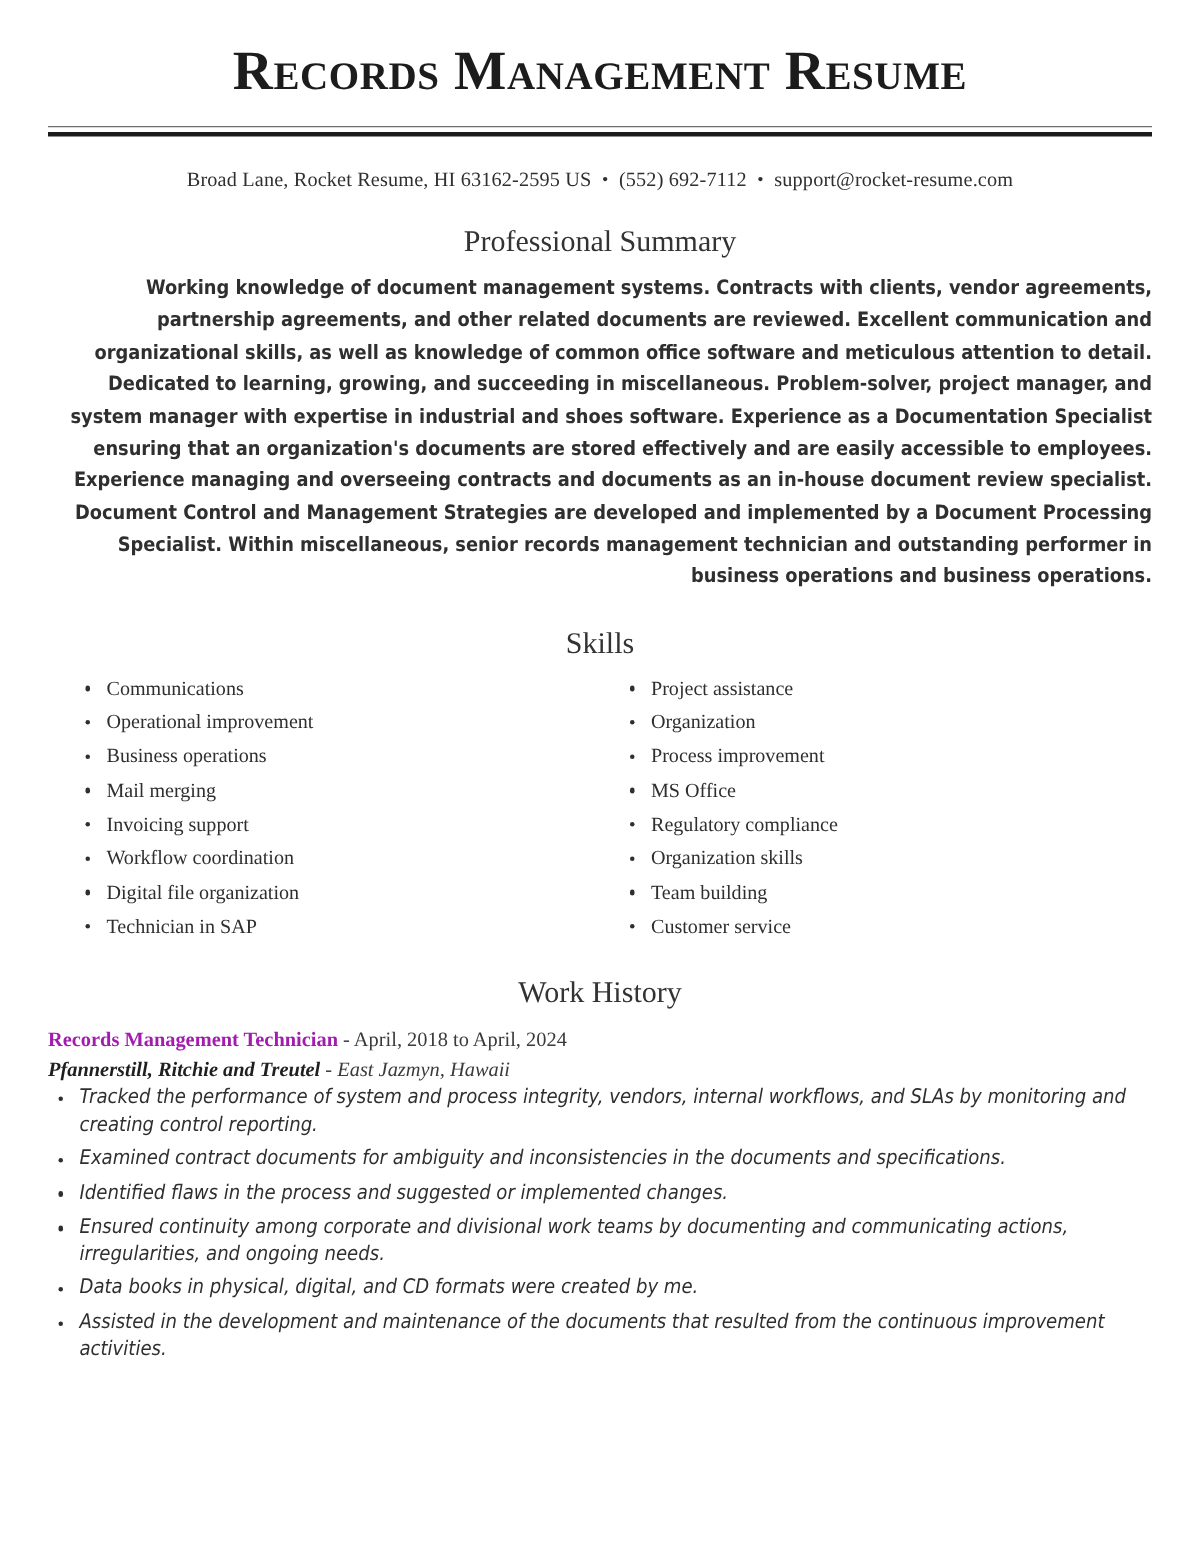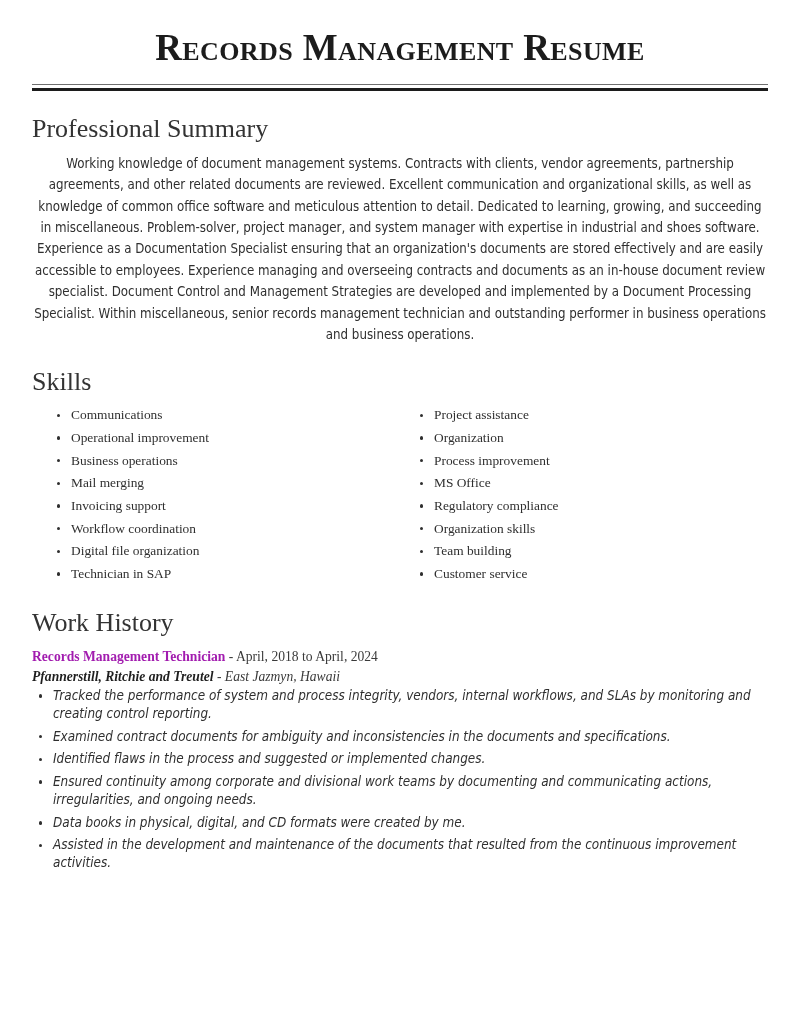--- a/index.html
+++ b/index.html
@@ -65,34 +65,36 @@
     top: -1px;
   }
 
   
   .section {
     margin-top: 22px;
   }
   .section-title {
     font-family: "Liberation Serif", "DejaVu Serif", serif;
     font-weight: normal;
-    font-size: 26px;
+    font-size: 20px;
     color: #333333;
     margin: 0 0 9px 0;
     line-height: 1.15;
+    text-align: center;
   }
 
   .summary {
     font-family: "DejaVu Sans Condensed", "Liberation Serif", serif;
     font-size: 13.2px;
     line-height: 1.62;
     color: #2f2f2f;
-    text-align: center;
+    text-align: right;
     margin: 0;
     font-stretch: condensed;
+    font-weight: bold;
   }
 
   
   ul.bullets {
     list-style: none;
     margin: 0;
     padding: 0;
   }
   ul.bullets > li {
     position: relative;
@@ -185,20 +187,23 @@
 <div class="page">
 
   <h1 class="doc-title">Records Management Resume</h1>
 
   <div class="rule">
     <div class="line-thin"></div>
     <div class="line-gap"></div>
     <div class="line-thick"></div>
   </div>
 
+  <div class="contact">
+    <span>Broad Lane, Rocket Resume, HI 63162-2595 US</span><span class="sep">•</span><span>(552) 692-7112</span><span class="sep">•</span><span>support@rocket-resume.com</span>
+  </div>
 
   <div class="section">
     <h2 class="section-title">Professional Summary</h2>
     <p class="summary">Working knowledge of document management systems. Contracts with clients, vendor agreements, partnership agreements, and other related documents are reviewed. Excellent communication and organizational skills, as well as knowledge of common office software and meticulous attention to detail. Dedicated to learning, growing, and succeeding in miscellaneous. Problem-solver, project manager, and system manager with expertise in industrial and shoes software. Experience as a Documentation Specialist ensuring that an organization's documents are stored effectively and are easily accessible to employees. Experience managing and overseeing contracts and documents as an in-house document review specialist. Document Control and Management Strategies are developed and implemented by a Document Processing Specialist. Within miscellaneous, senior records management technician and outstanding performer in business operations and business operations.</p>
   </div>
 
   <div class="section">
     <h2 class="section-title">Skills</h2>
     <div class="two-col-wrap">
       <ul class="bullets" id="skills-left">

